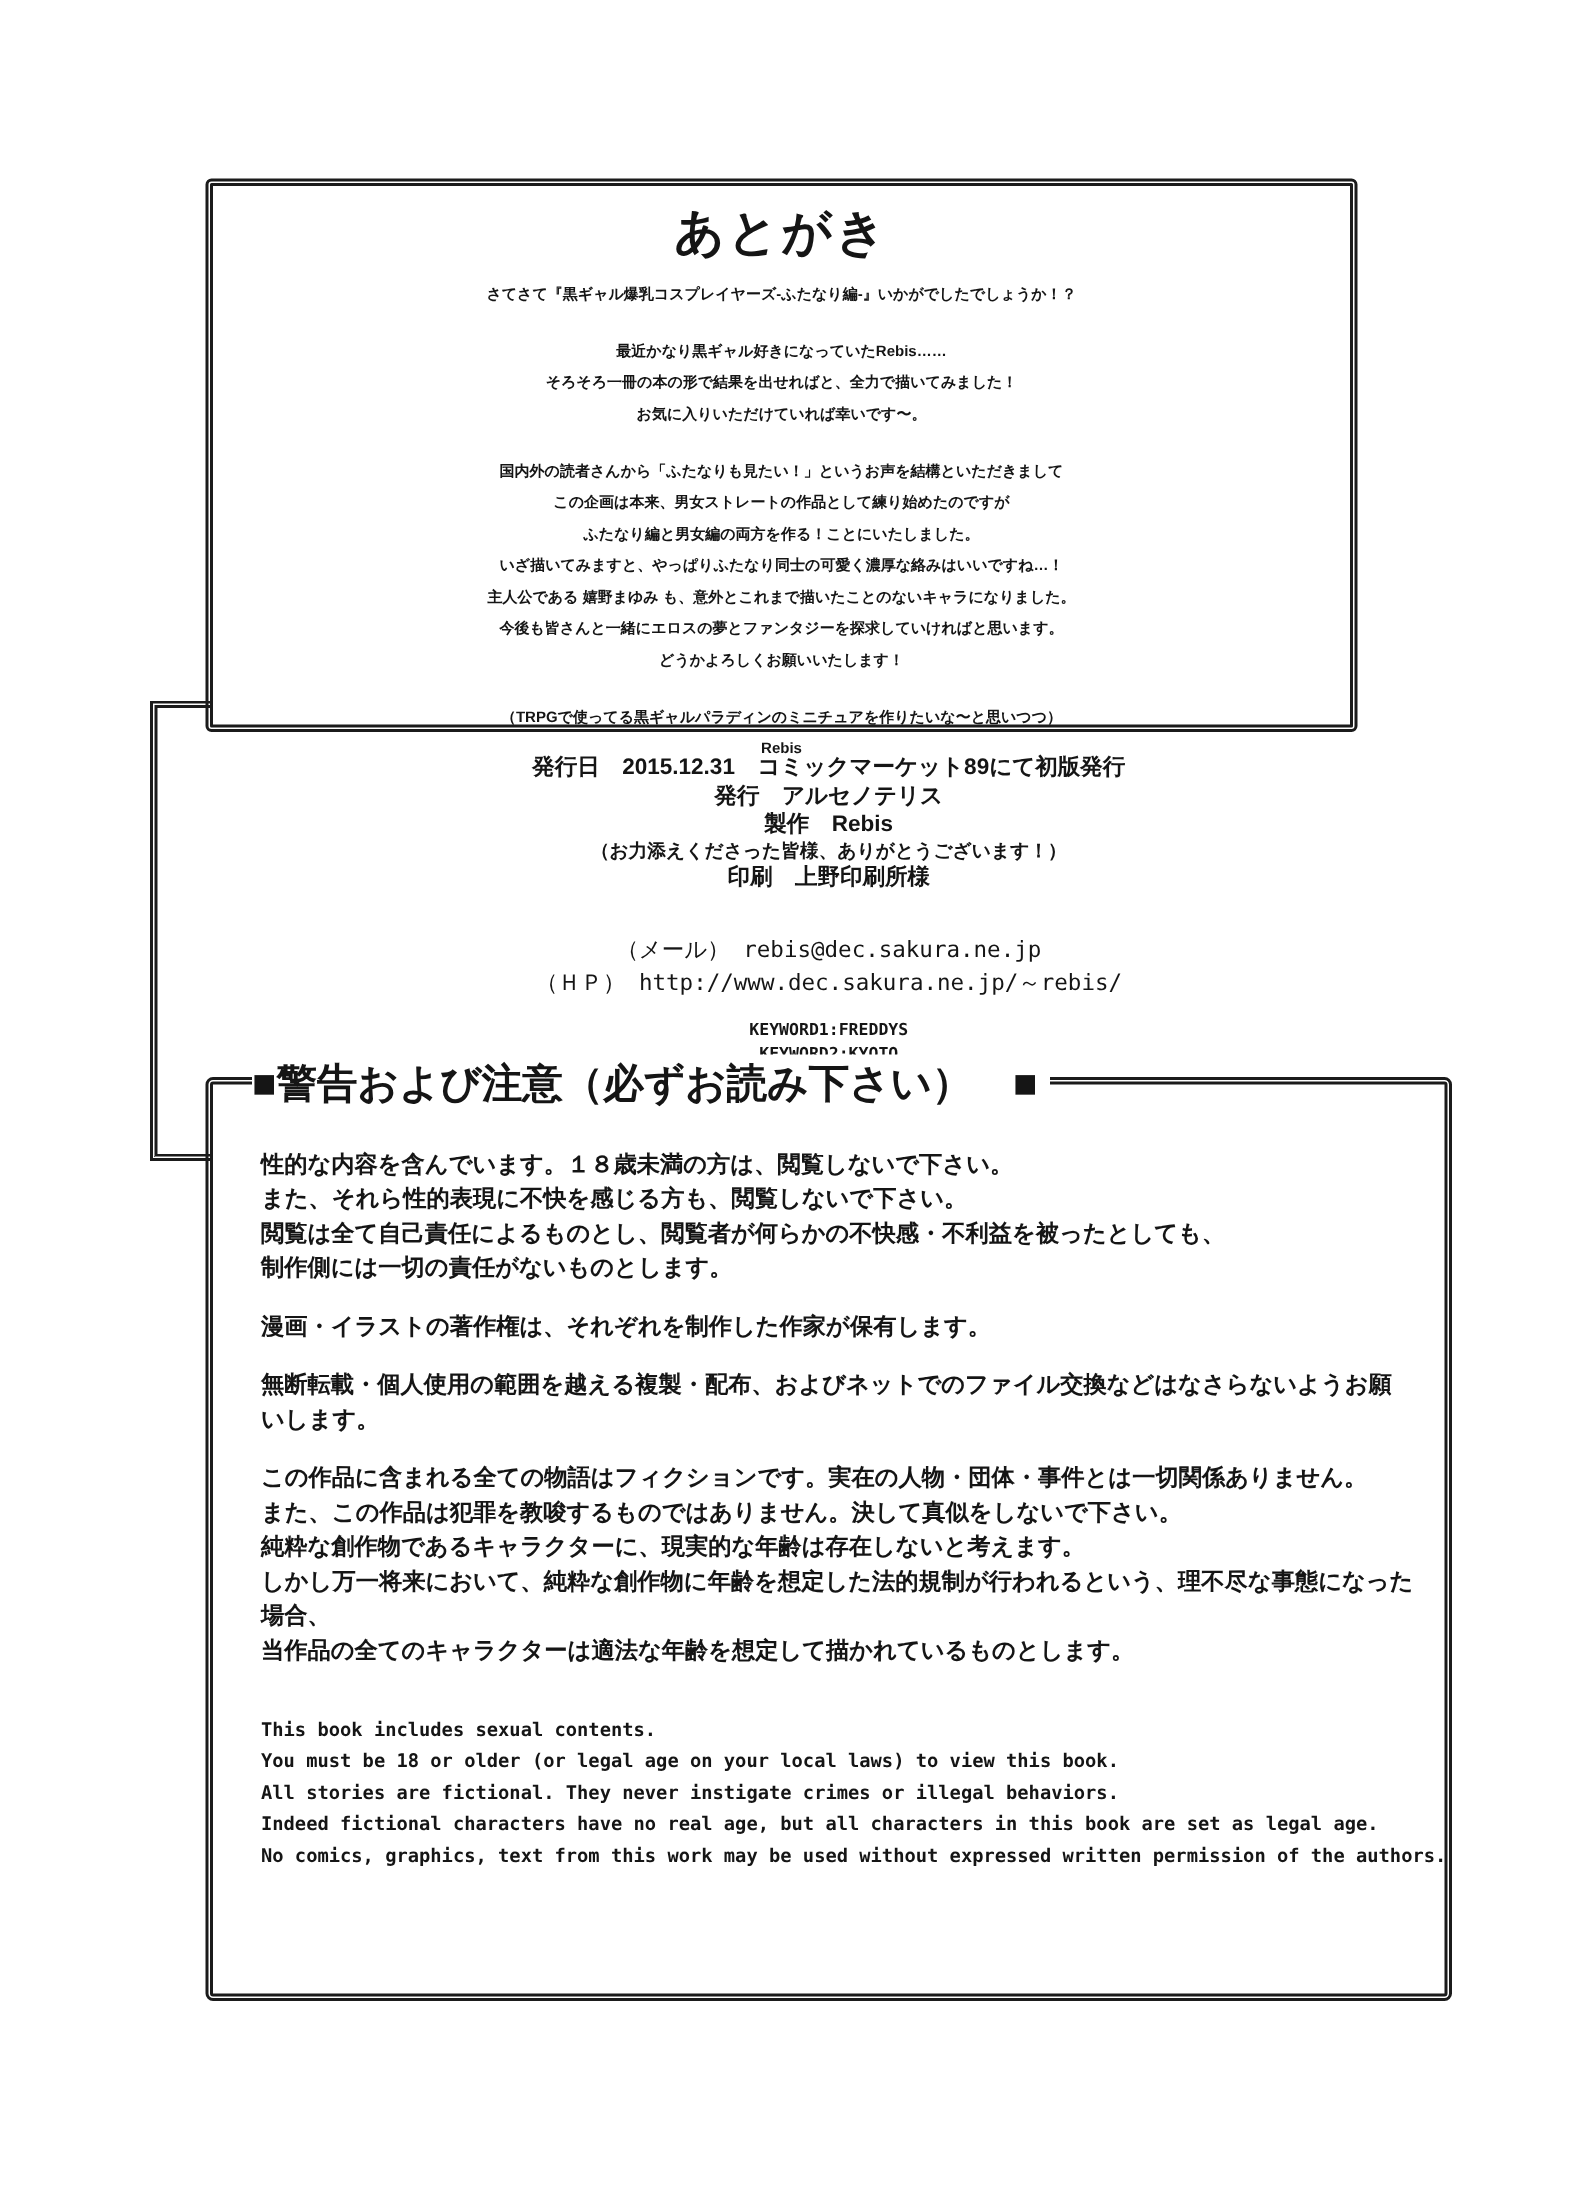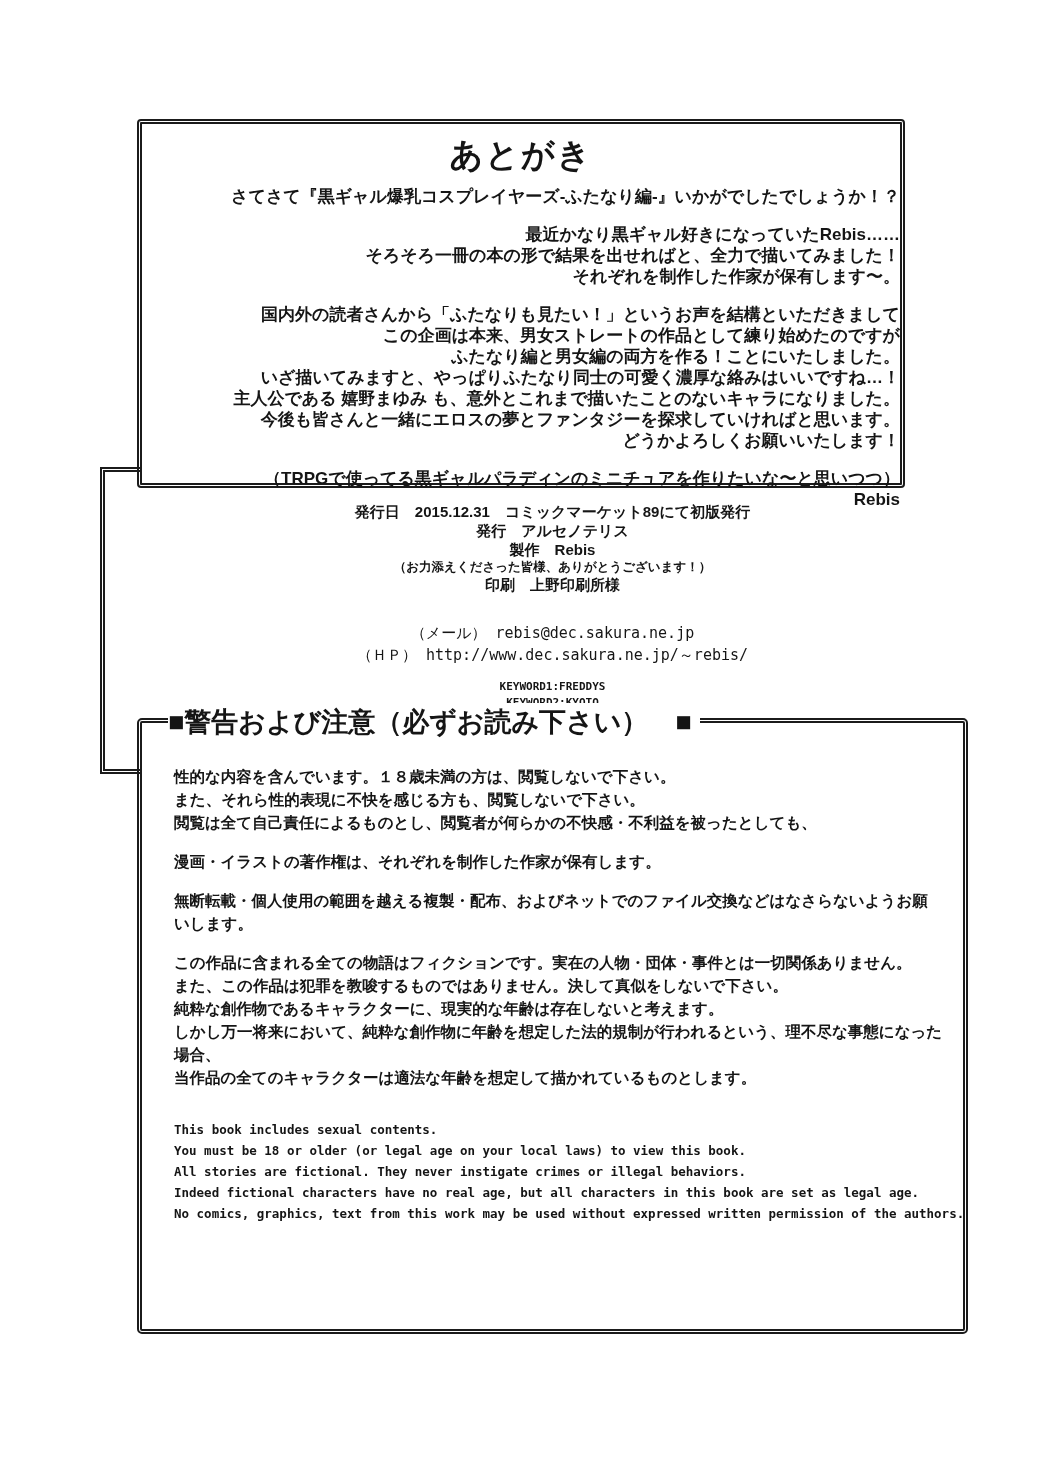--- a/index.html
+++ b/index.html
@@ -17,23 +17,22 @@
     box-sizing:border-box;
     border:5px double #1b1b1b;border-radius:4px;
     text-align:center;
   }
   .afterword-title{
     margin-top:9px;
     font-size:33px;font-weight:900;letter-spacing:2px;
   }
   .afterword-lines{margin-top:8px;}
   .aline{
-    font-size:17px;font-weight:600;line-height:21px;min-height:21px;
+    font-size:10px;font-weight:600;line-height:21px;min-height:21px;
     white-space:pre-wrap;
-    text-align:right;
   }
   .aline:empty{min-height:17px;}
   
   .colophon{
     position:absolute;left:137px;top:502px;width:831px;
     text-align:center;
   }
   .cline{font-size:15px;font-weight:700;line-height:19px;min-height:19px;}
   .thanks-note{font-size:12.5px;font-weight:700;line-height:16px;}
   .printer-line{font-size:15px;font-weight:700;line-height:19px;}
@@ -95,21 +94,21 @@
     <div class="afterword-lines">
 
         <div class="aline">さてさて『黒ギャル爆乳コスプレイヤーズ-ふたなり編-』いかがでしたでしょうか！？</div>
 
         <div class="aline"></div>
 
         <div class="aline">最近かなり黒ギャル好きになっていたRebis……</div>
 
         <div class="aline">そろそろ一冊の本の形で結果を出せればと、全力で描いてみました！</div>
 
-        <div class="aline">それぞれを制作した作家が保有します〜。</div>
+        <div class="aline">お気に入りいただけていれば幸いです〜。</div>
 
         <div class="aline"></div>
 
         <div class="aline">国内外の読者さんから「ふたなりも見たい！」というお声を結構といただきまして</div>
 
         <div class="aline">この企画は本来、男女ストレートの作品として練り始めたのですが</div>
 
         <div class="aline">ふたなり編と男女編の両方を作る！ことにいたしました。</div>
 
         <div class="aline">いざ描いてみますと、やっぱりふたなり同士の可愛く濃厚な絡みはいいですね…！</div>
@@ -161,20 +160,21 @@
     <div class="warning-header">■警告および注意（必ずお読み下さい）　■</div>
     <div class="warning-body">
       <div>
 
           <div class="wline">性的な内容を含んでいます。１８歳未満の方は、閲覧しないで下さい。</div>
 
           <div class="wline">また、それら性的表現に不快を感じる方も、閲覧しないで下さい。</div>
 
           <div class="wline">閲覧は全て自己責任によるものとし、閲覧者が何らかの不快感・不利益を被ったとしても、</div>
 
+          <div class="wline">制作側には一切の責任がないものとします。</div>
 
           <div class="wline"></div>
 
           <div class="wline">漫画・イラストの著作権は、それぞれを制作した作家が保有します。</div>
 
           <div class="wline"></div>
 
           <div class="wline">無断転載・個人使用の範囲を越える複製・配布、およびネットでのファイル交換などはなさらないようお願いします。</div>
 
           <div class="wline"></div>

